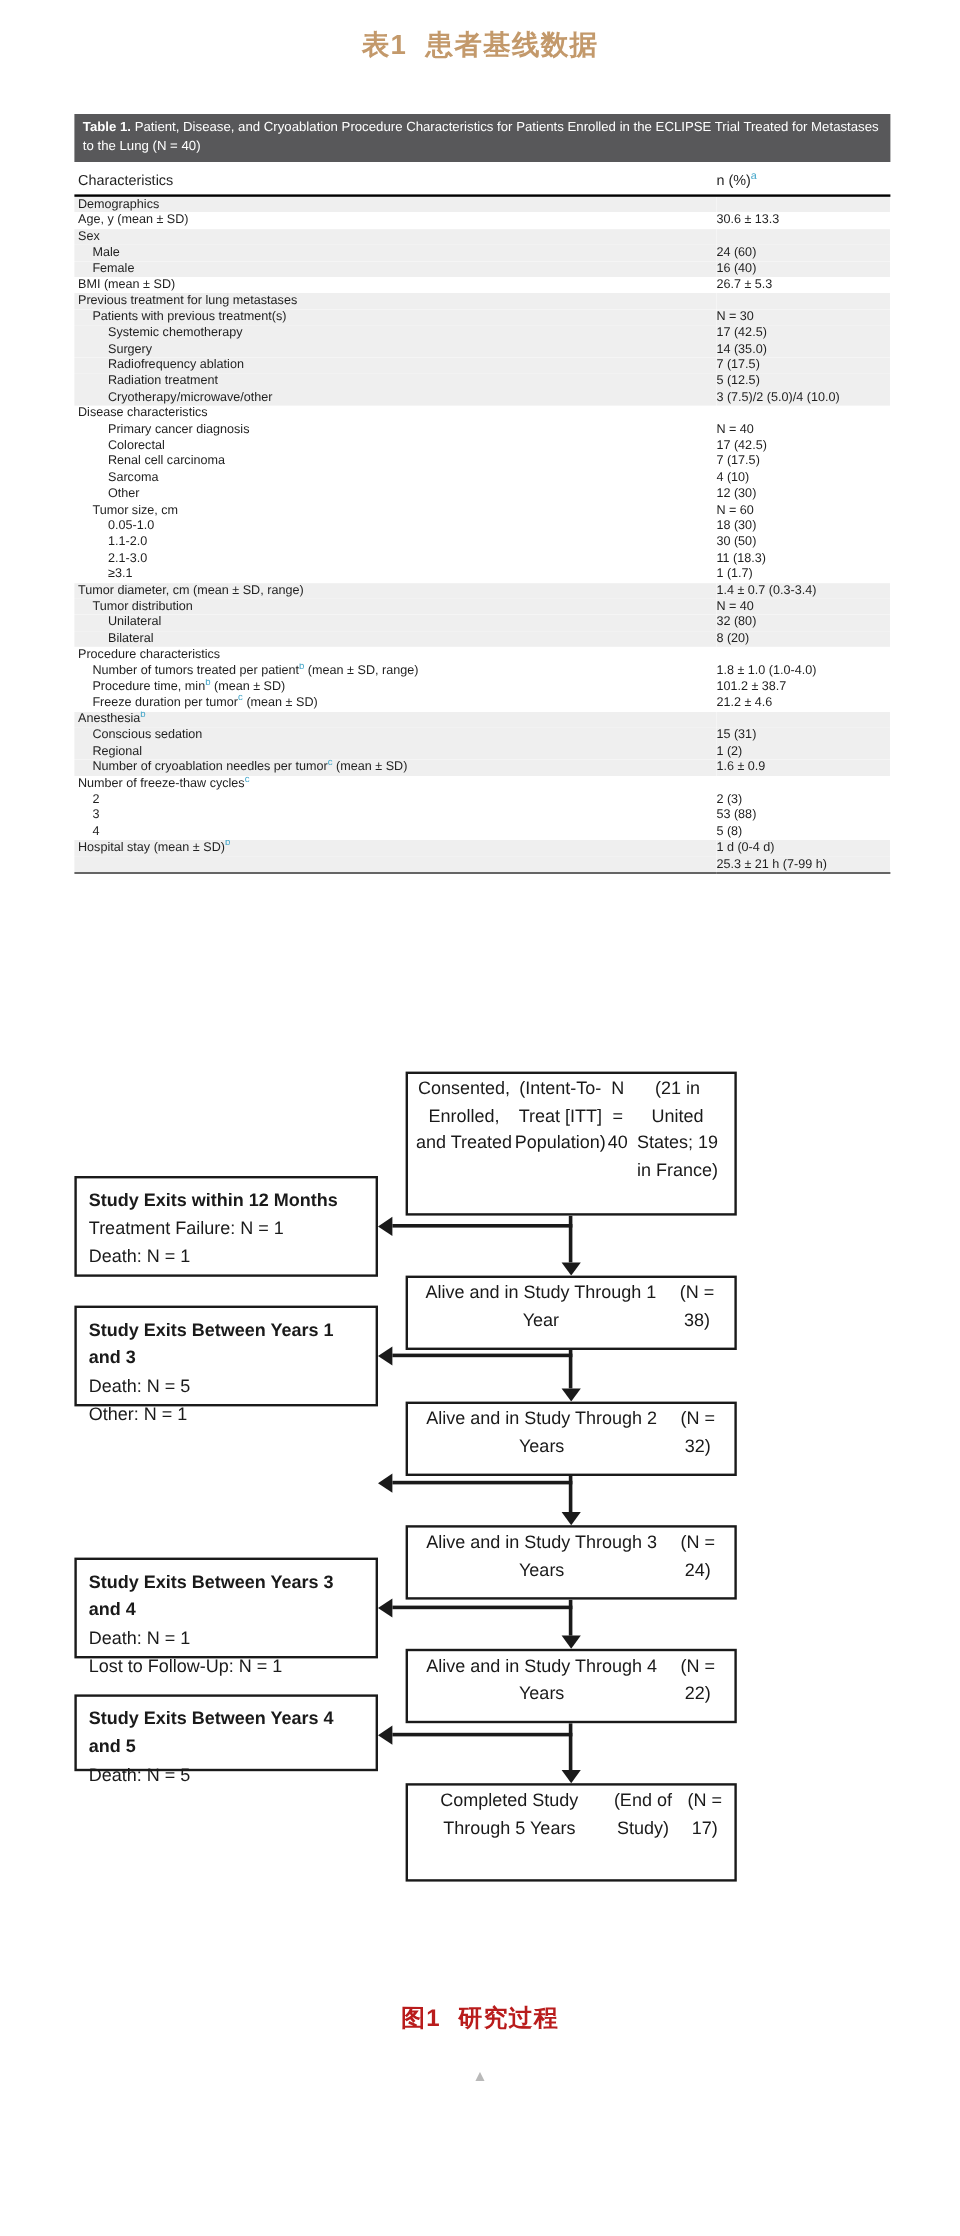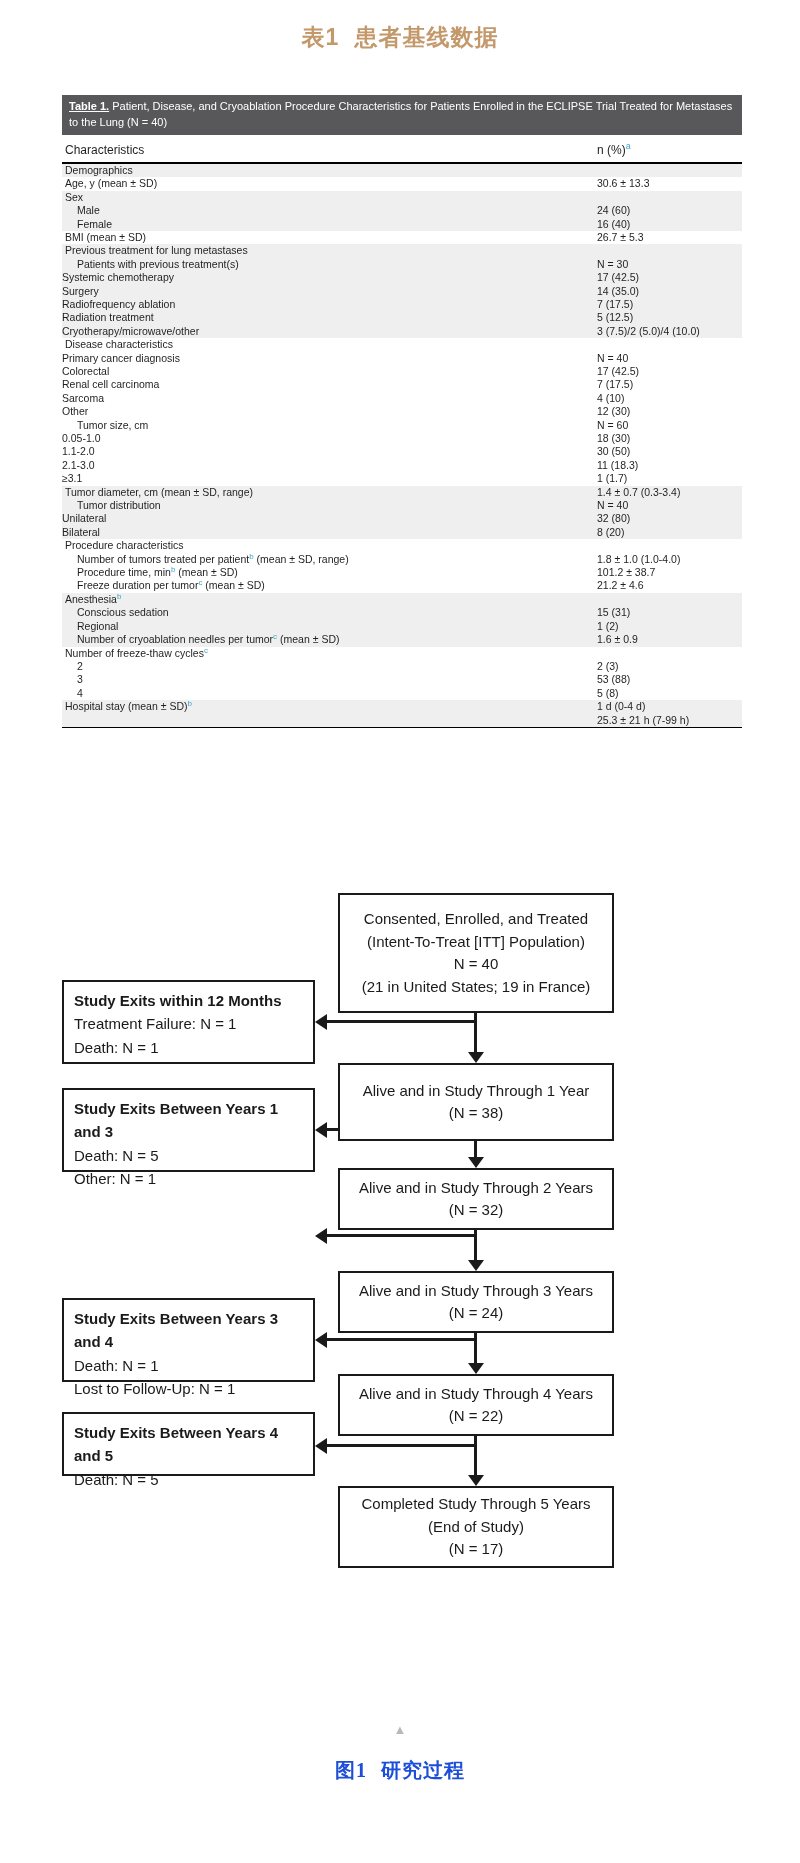--- a/index.html
+++ b/index.html
@@ -9,71 +9,71 @@
     background: #ffffff; overflow: hidden; margin: 0 auto; border-radius: 15px;
   }
 
   
   .page-title {
     position: absolute; top: 22px; left: 0; width: 100%;
     text-align: center; font-size: 23px; font-weight: bold;
     color: #c3996b; word-spacing: 8px; letter-spacing: 1px;
   }
   .figure-caption {
-    position: absolute; top: 1757px; left: 0; width: 100%;
+    position: absolute; top: 1668px; left: 0; width: 100%;
     text-align: center; font-size: 20px; font-weight: bold;
-    color: #1d4ed8; word-spacing: 8px; letter-spacing: 1px; font-family: Liberation Serif, serif;
+    color: #b91c1c; word-spacing: 8px; letter-spacing: 1px;
   }
   .top-marker {
     position: absolute; top: 1722px; left: 0; width: 100%;
     text-align: center; font-size: 13px; color: #b9b9b9; cursor: pointer;
   }
 
   
   .table-wrap { position: absolute; top: 95px; left: 62px; width: 680px; }
   .tbl-caption {
     background: #58585a; color: #ffffff; font-size: 11px;
     line-height: 1.45; padding: 4px 7px;
   }
-  .tbl-caption b { font-weight: bold; text-decoration: underline; }
+  .tbl-caption b { font-weight: bold; }
   .col-header {
     display: flex; border-bottom: 2px solid #000000;
     padding: 8px 0 5px 0; font-size: 12px; color: #1f1f1f;
   }
   .col-header .ch1 { width: 535px; padding-left: 3px; }
   .col-header .ch2 { width: 145px; }
   table.data { border-collapse: collapse; width: 680px; table-layout: fixed; border-bottom: 1px solid #000; }
   table.data td {
     font-size: 10.5px; line-height: 13.4px; color: #1f1f1f;
     vertical-align: top; white-space: nowrap; overflow: hidden;
   }
   td.c1 { width: 535px; margin-top: 20px; }
   td.c2 { width: 145px; }
   tr.shaded { background: #efefef; }
   .ind0 { padding-left: 3px; }
   .ind1 { padding-left: 15px; }
-  .ind2 { }
+  .ind2 { padding-left: 28px; }
   sup.fn { color: #44a6c9; font-size: 8px; line-height: 0; }
   .ch2 sup.fn { font-size: 9px; }
 
   
   .flowchart { position: absolute; top: 880px; left: 0; width: 800px; height: 720px; }
   .fbox {
     position: absolute; background: #ffffff;
     border: 2px solid #1a1a1a; color: #1a1a1a; font-size: 15px;
   }
   .mbox {
     left: 338px; width: 276px;
-    display: flex; flex-direction: column; justify-content: center;
+    display: flex; flex-direction: row; justify-content: center;
     text-align: center; line-height: 1.5; padding: 2px 6px;
   }
   .ebox { left: 62px; width: 253px; padding: 7px 10px; line-height: 1.55; }
   .ebox .etitle { font-weight: bold; }
   .m1 { top: 13px;  height: 120px; }
-  .m2 { top: 183px; height: 78px; }
+  .m2 { top: 183px; height: 62px; }
   .m3 { top: 288px; height: 62px; }
   .m4 { top: 391px; height: 62px; }
   .m5 { top: 494px; height: 62px; }
   .m6 { top: 606px; height: 82px; }
   .e1 { top: 100px; height: 84px; }
   .e2 { top: 208px; height: 84px; }
   .e3 { top: 322px; height: 64px; }
   .e4 { top: 418px; height: 84px; }
   .e5 { top: 532px; height: 64px; }
 

